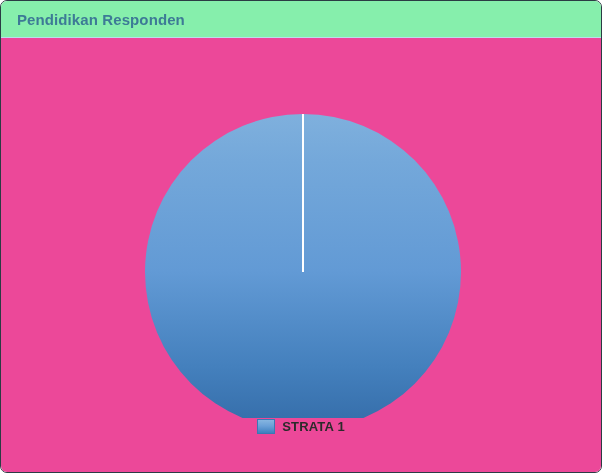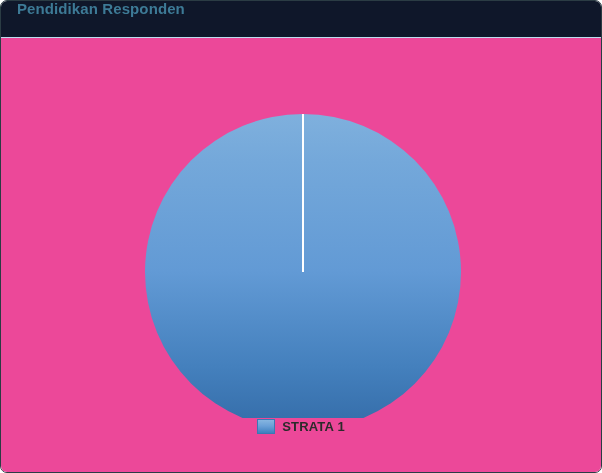--- a/index.html
+++ b/index.html
@@ -21,23 +21,24 @@
     height: 473px;
     background: #ffffff;
     border: 1px solid #2b3c44;
     border-radius: 7px;
     overflow: hidden;
   }
 
   .card-header {
     box-sizing: border-box;
     height: 37px;
-    background: #0f172a;
+    background: #86efac;
     border-bottom: 1px solid #bcdced;
     display: flex;
+    align-items: center;
     padding: 0 0 0 16px;
   }
 
   .card-title {
     font-size: 15px;
     font-weight: bold;
     color: #3d7a96;
     letter-spacing: 0.1px;
     line-height: 1;
     white-space: nowrap;

